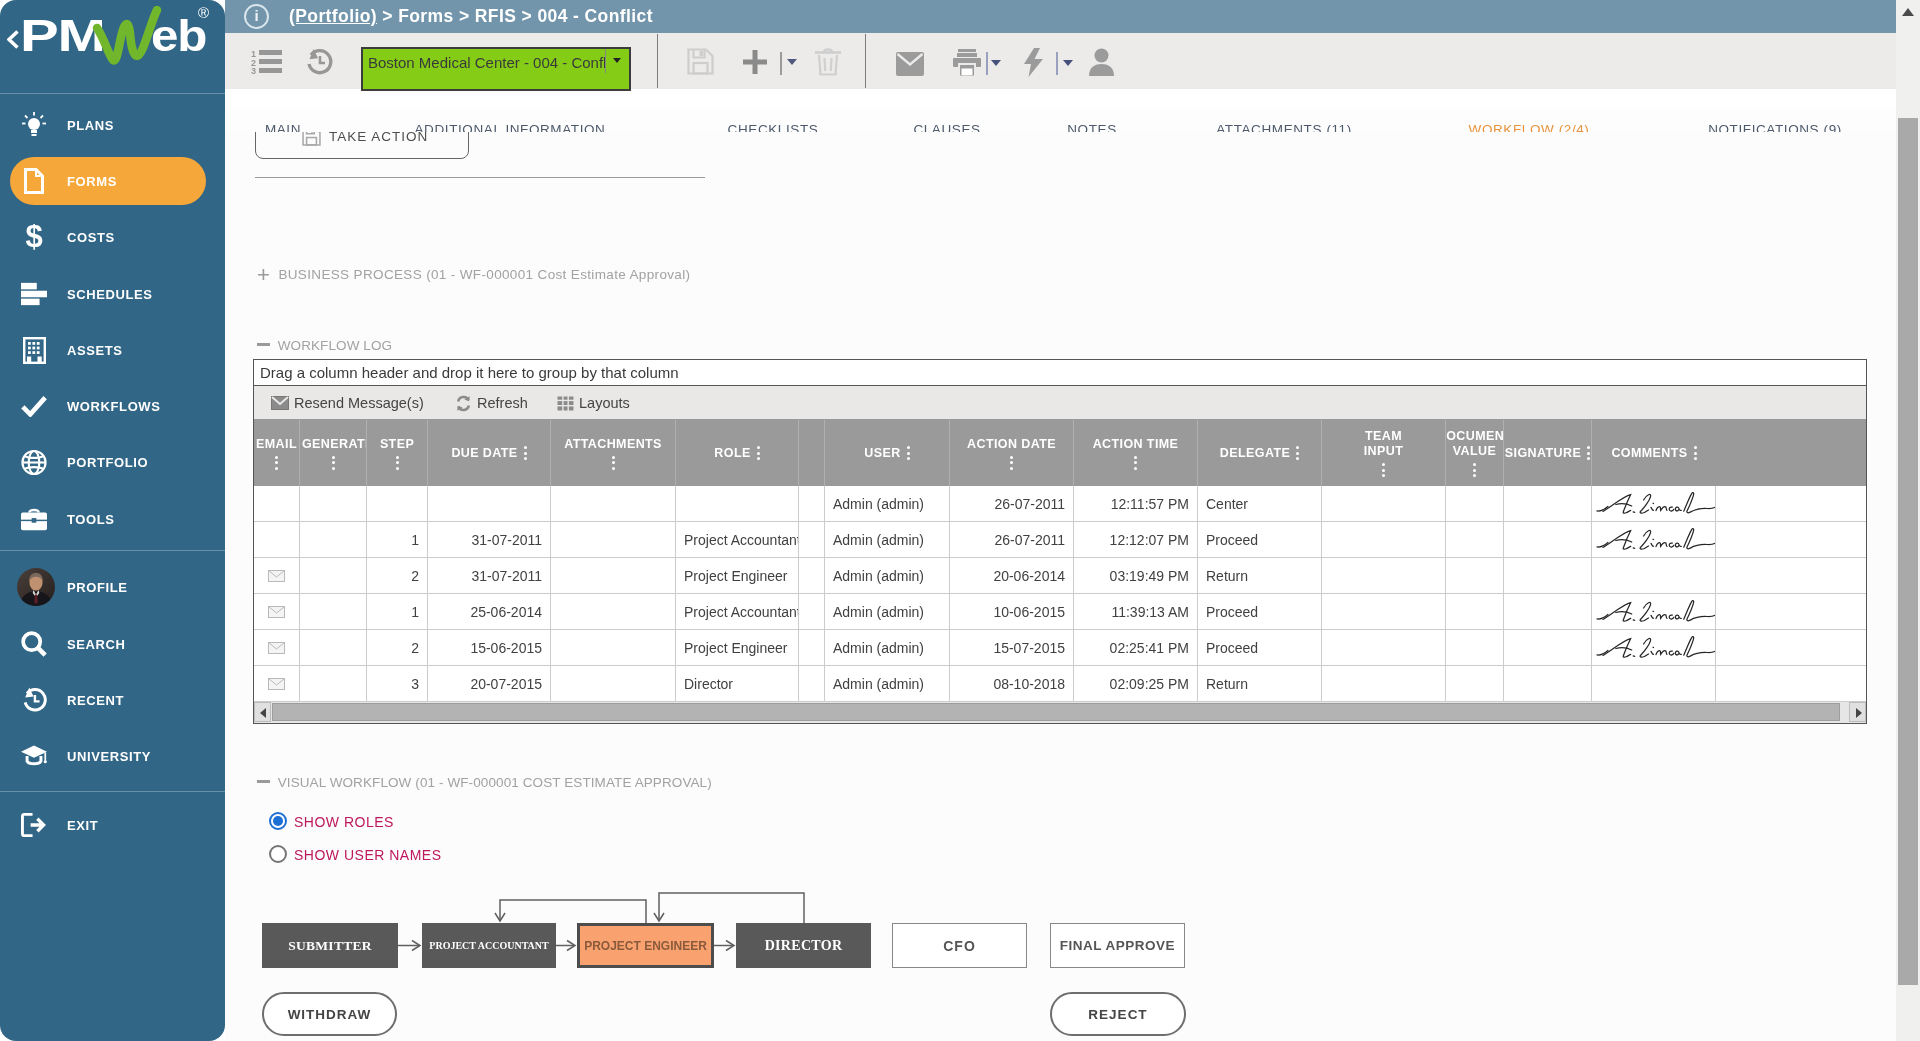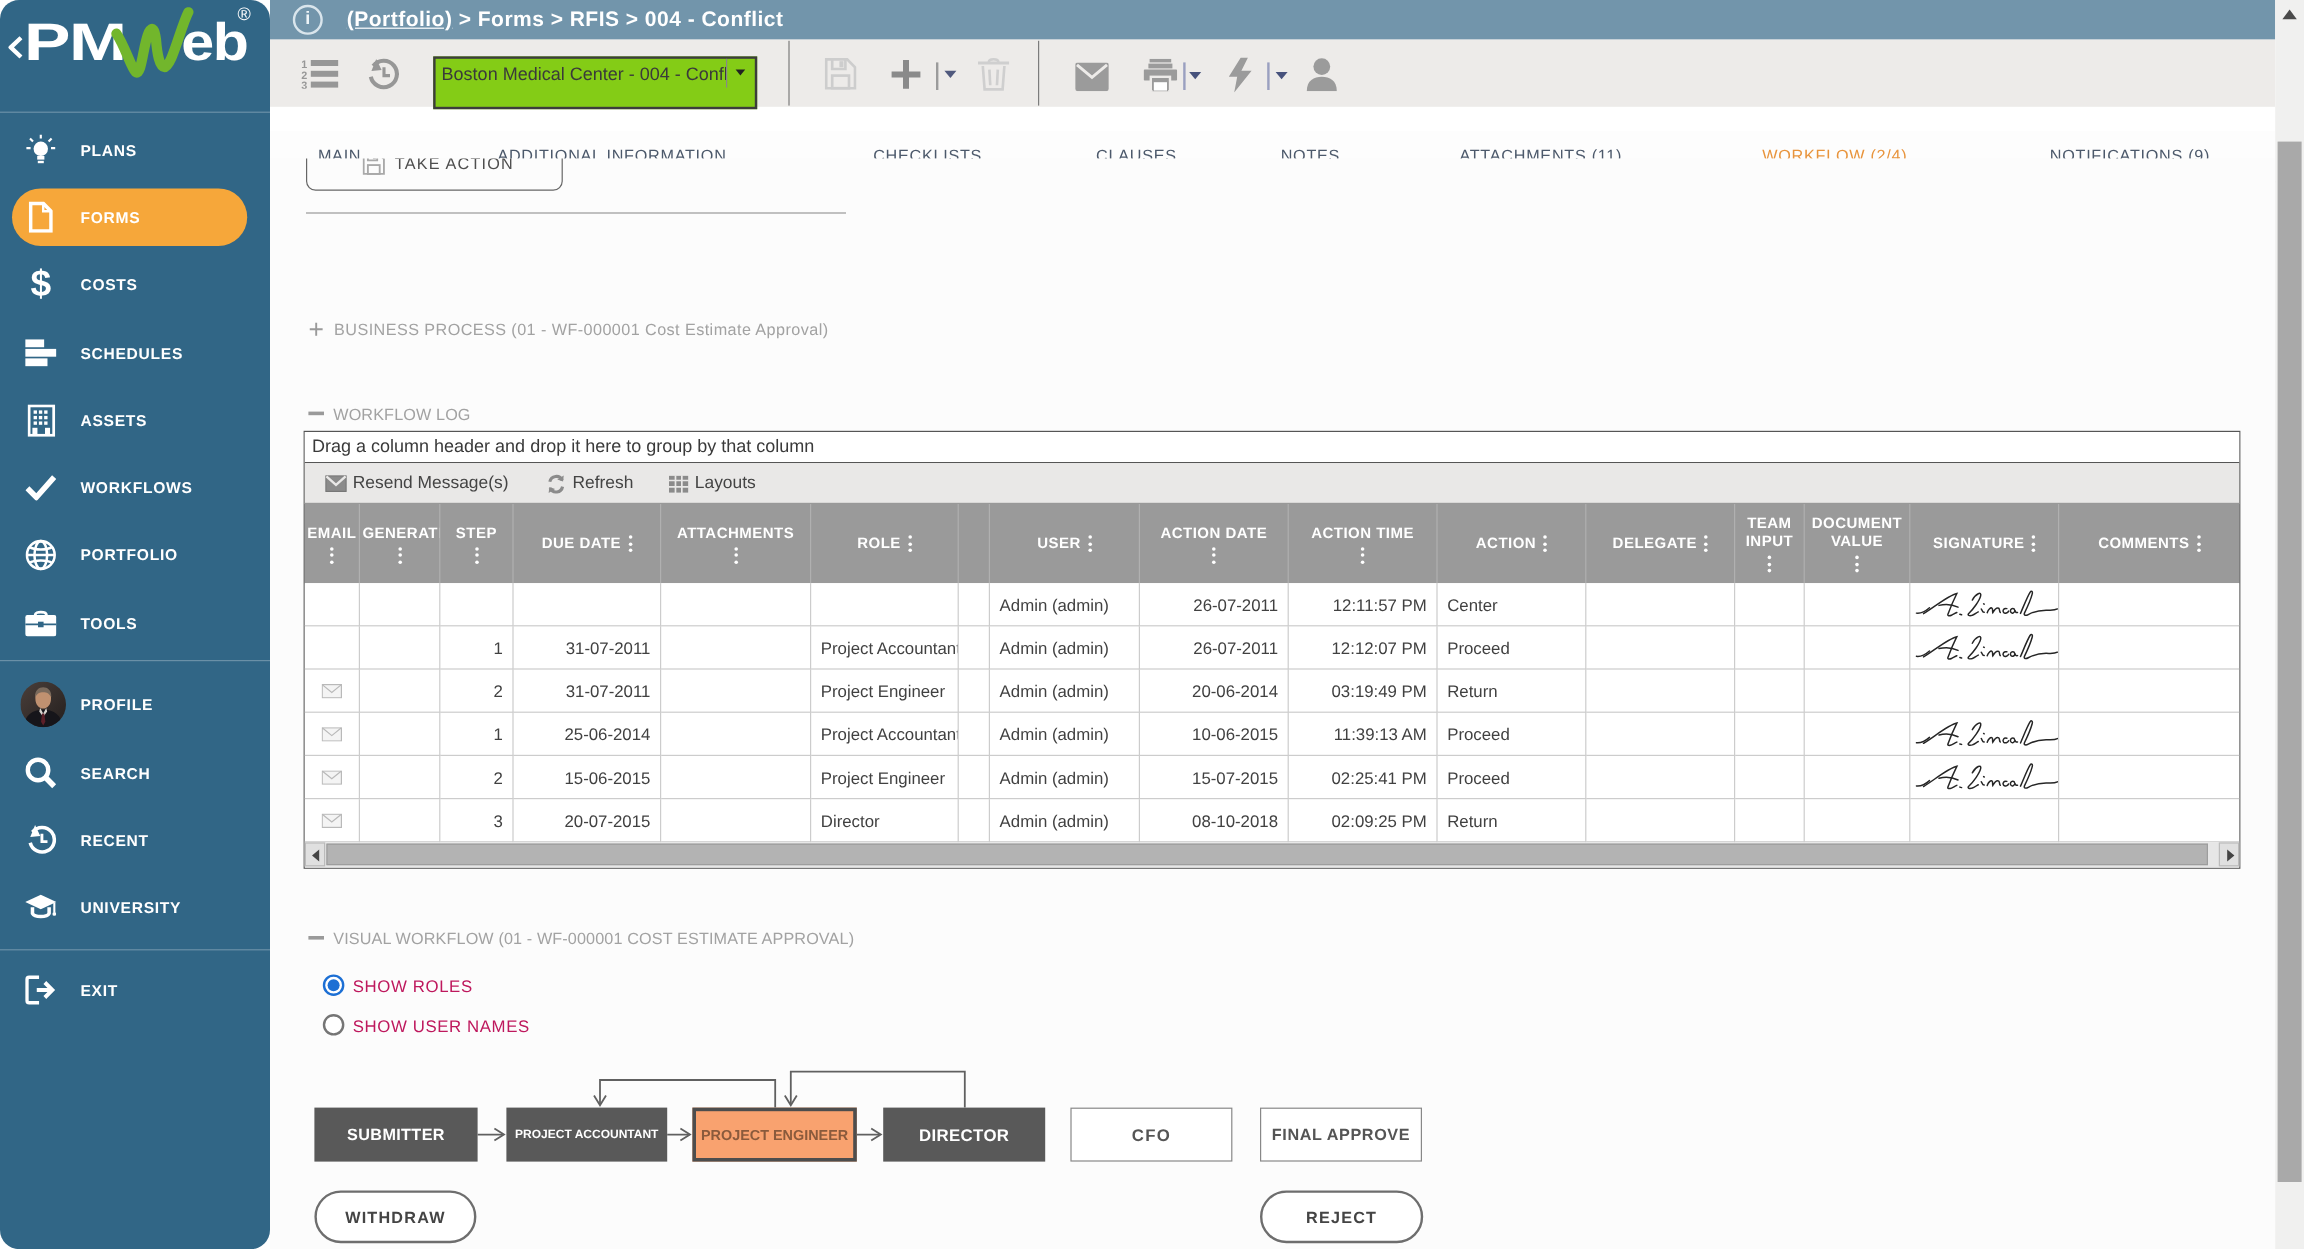--- a/index.html
+++ b/index.html
@@ -61,21 +61,21 @@
 #hsb .thumb { position:absolute; left:18px; top:1px; width:1568px; height:18px; background:#b3b3b3; border:1px solid #9d9d9d; }
 #hsb .ab { position:absolute; top:0; width:17px; height:20px; background:#e0e0e0; border:1px solid #bbb; }
 
 
 .radio { position:absolute; width:18px; height:18px; border-radius:50%; background:#fff; }
 .radio.sel { border:2px solid #1c6fd4; }
 .radio.sel:after { content:""; position:absolute; left:2px; top:2px; width:10px; height:10px; border-radius:50%; background:#1c6fd4; }
 .radio.un { border:2px solid #757575; }
 .rlb { position:absolute; font-size:14px; color:#be185d; letter-spacing:0.5px; }
 .wbox { position:absolute; top:791px; height:45px; display:flex; align-items:center; justify-content:center; text-align:center; font-weight:bold; letter-spacing:0.3px; white-space:nowrap; }
-.wbox.dk { background:#595959; color:#fff; }
+.wbox.dk { background:#595959; color:#fff;font-family:Liberation Serif, serif; }
 .wbox.lt { background:#fff; border:1px solid #888; color:#555; letter-spacing:1px; }
 .pill { position:absolute; top:860px; height:44px; border:2px solid #6e6e6e; border-radius:22px; background:#fff; color:#444; font-weight:bold; font-size:13.5px; letter-spacing:1px; display:flex; align-items:center; justify-content:center; }
 
 .ti { position:absolute; }
 .sigc { position:relative; overflow:visible; padding:0 0 0 4px !important; }
 .vline { position:absolute; width:2px; background:#9aa0c0; }
 .dd { position:absolute; width:0; height:0; border-left:5px solid transparent; border-right:5px solid transparent; border-top:6.5px solid #47527c; }
 
 
 #vsb { position:absolute; right:0; top:0; width:24px; height:1041px; background:#f0f0ef; }
@@ -479,27 +479,20 @@
             <i></i>
           </span>
         </div>
       <div class="hc">
           <span>ACTION TIME</span>
           <span class="dots" style="margin-top:4px">
             <i></i>
             <i></i>
             <i></i>
           </span>
-        </div>
-      <div class="hc">
-          <span class="row">ACTION <span class="dots">
-              <i></i>
-              <i></i>
-              <i></i>
-            </span></span>
         </div>
       <div class="hc">
           <span class="row">DELEGATE <span class="dots">
               <i></i>
               <i></i>
               <i></i>
             </span></span>
         </div>
       <div class="hc">
           <span>TEAM<br>INPUT</span>

